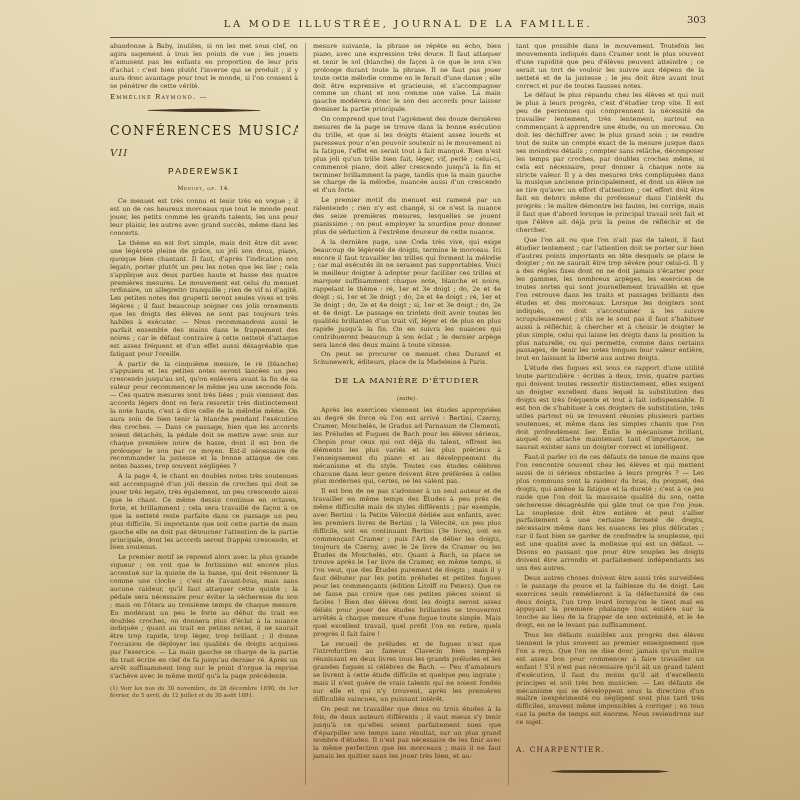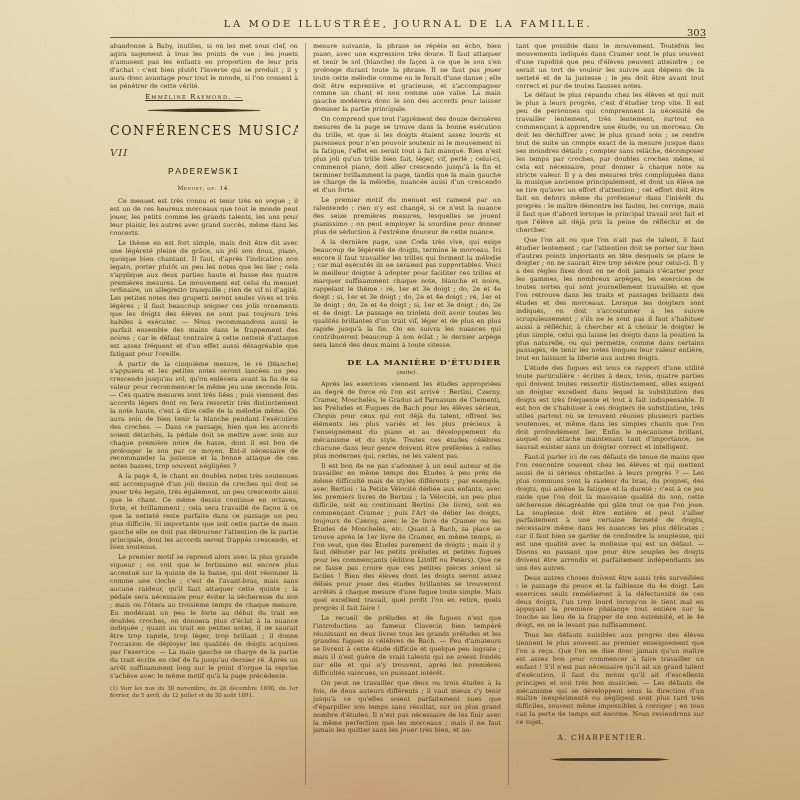--- a/index.html
+++ b/index.html
@@ -9,38 +9,38 @@
     color:var(--ink,#46341f);
     background:
       radial-gradient(ellipse 430px 150px at 46% 99%, rgba(188,118,96,.30), rgba(188,118,96,0) 70%),
       radial-gradient(ellipse 260px 90px at 72% 93%, rgba(170,120,90,.18), rgba(170,120,90,0) 70%),
       radial-gradient(ellipse 900px 520px at 50% 0%, rgba(255,250,228,.45), rgba(255,250,228,0) 65%),
       linear-gradient(168deg,#e1d3ad 0%,#dbcca3 40%,#d2bf92 70%,#c2a97a 100%);
   }
   .page{position:absolute;left:110px;top:12px;width:596px;}
   .header{position:relative;text-align:center;}
   .header-title{font-size:10px;letter-spacing:2.6px;color:#3b2d1c;white-space:nowrap;}
-  .page-number{position:absolute;right:0;top:15px;font-size:10px;color:#3b2d1c;}
+  .page-number{position:absolute;right:0;top:2px;font-size:10px;color:#3b2d1c;}
   .header-rule{border:0;border-top:1px solid rgba(86,66,42,.85);margin:6px 0 5px 0;}
   .columns{display:flex;height:742px;overflow:hidden;}
   .col{width:188px;overflow:hidden;}
   .col-divider{width:1px;background:rgba(96,74,48,.45);margin:0 7px;}
   .para{font-size:6.4px;line-height:7.9px;text-align:justify;text-indent:8px;margin:0 0 2px 0;word-spacing:.3px;}
   .para.cont{text-indent:0;}
-  .sig{font-size:6.8px;text-align:center;padding-right:20px;font-variant:small-caps;letter-spacing:1.2px;margin:3px 0 4px 0;color:#3d2f1d;text-decoration:underline;}
+  .sig{font-size:6.8px;text-align:left;padding-right:20px;font-variant:small-caps;letter-spacing:1.2px;margin:3px 0 4px 0;color:#3d2f1d;}
   .ornament{height:4px;width:112px;margin:7px auto 11px auto;background:#4a3826;
     clip-path:polygon(0 42%,34% 10%,46% 0,54% 0,66% 10%,100% 42%,100% 58%,66% 90%,54% 100%,46% 100%,34% 90%,0 58%);}
   .art-title{text-align:center;font-size:12.5px;letter-spacing:1.6px;color:#322515;margin:3px 0 9px 0;white-space:nowrap;}
   .art-num{text-align:left;font-size:10px;margin:0 0 8px 0;letter-spacing:1px;font-style:italic;}
   .art-name{text-align:center;font-size:9.5px;letter-spacing:1.5px;margin:0 0 8px 0;color:#322515;font-family:Liberation Mono, monospace;}
   .art-cap{text-align:center;font-size:5.8px;letter-spacing:.6px;margin:0 0 7px 0;font-variant:small-caps;}
   .footnote{font-size:5.6px;line-height:6.9px;text-align:justify;margin-top:4px;color:#4c3a24;}
-  .sect-title{text-align:right;font-size:8.2px;font-weight:bold;letter-spacing:.9px;margin:8px 0 2px 0;color:#322515;}
+  .sect-title{text-align:center;font-size:8.2px;font-weight:normal;letter-spacing:.9px;margin:8px 0 10px 0;color:#322515;}
   .sect-sub{text-align:center;font-size:5.6px;font-style:italic;margin:0 0 6px 0;}
-  .sig-end{text-align:center;padding-right:16px;font-size:7.4px;letter-spacing:1.2px;margin-top:6px;color:#3d2f1d;}
+  .sig-end{text-align:left;padding-right:16px;font-size:7.4px;letter-spacing:1.2px;margin-top:18px;color:#3d2f1d;}
   .end-rule{height:3px;width:120px;margin:16px auto 0 auto;background:#4a3826;
     clip-path:polygon(0 50%,10% 8%,45% 0,55% 0,90% 8%,100% 50%,90% 92%,55% 100%,45% 100%,10% 92%);}
 </style>
 </head>
 <body style="--ink: #46341f;">
 
 <div class="page">
   <div class="header">
     <span class="header-title">LA MODE ILLUSTRÉE, JOURNAL DE LA FAMILLE.</span>
     <span class="page-number">303</span>
@@ -61,20 +61,21 @@
         <div class="para">A la page 4, le chant en doubles notes très soutenues est accompagné d'un joli dessin de croches qui doit se jouer très legato, très également, un peu crescendo ainsi que le chant. Ce même dessin continue en octaves, forte, et brillamment ; cela sera travaillé de façon à ce que la netteté reste parfaite dans ce passage un peu plus difficile. Si importante que soit cette partie de main gauche elle ne doit pas détourner l'attention de la partie principale, dont les accords seront frappés crescendo, et bien soutenus.</div>
         <div class="para">Le premier motif se reprend alors avec la plus grande vigueur ; on voit que le fortissimo est encore plus accentué sur la quinte de la basse, qui doit résonner là comme une cloche ; c'est de l'avant-bras, mais sans aucune raideur, qu'il faut attaquer cette quinte ; la pédale sera nécessaire pour éviter la sécheresse du son ; mais on l'ôtera au troisième temps de chaque mesure. En modérant un peu le forte au début du trait en doubles croches, on donnera plus d'éclat à la nuance indiquée ; quant au trait en petites notes, il ne saurait être trop rapide, trop léger, trop brillant ; il donne l'occasion de déployer les qualités de doigts acquises par l'exercice. — La main gauche se charge de la partie du trait écrite en clef de fa jusqu'au dernier ré. Après un arrêt suffisamment long sur le point d'orgue la reprise s'achève avec le même motif qu'à la page précédente.</div>
         <div class="footnote">(1) Voir les nos du 30 novembre, du 28 décembre 1890, du 1er février, du 5 avril, du 12 juillet et du 30 août 1891.</div>
       </div>
     <div class="col-divider"></div>
     <div class="col">
         <div class="para cont">mesure suivante, la phrase se répète en écho, bien piano, avec une expression très douce. Il faut attaquer et tenir le sol (blanche) de façon à ce que le son s'en prolonge durant toute la phrase. Il ne faut pas jouer toute cette mélodie comme on le ferait d'une danse ; elle doit être expressive et gracieuse, et s'accompagner comme un chant et non comme une valse. La main gauche modérera donc le son des accords pour laisser dominer la partie principale.</div>
         <div class="para">On comprend que tout l'agrément des douze dernières mesures de la page se trouve dans la bonne exécution du trille, et que si les doigts étaient assez lourds et paresseux pour n'en pouvoir soutenir ni le mouvement ni la fatigue, l'effet en serait tout à fait manqué. Rien n'est plus joli qu'un trille bien fait, léger, vif, perlé ; celui-ci, commencé piano, doit aller crescendo jusqu'à la fin et terminer brillamment la page, tandis que la main gauche se charge de la mélodie, nuancée aussi d'un crescendo et d'un forte.</div>
         <div class="para">Le premier motif du menuet est ramené par un ralentendo ; rien n'y est changé, si ce n'est la nuance des seize premières mesures, lesquelles se jouent pianissimo ; on peut employer la sourdine pour donner plus de séduction à l'extrême douceur de cette nuance.</div>
         <div class="para">A la dernière page, une Coda très vive, qui exige beaucoup de légèreté de doigts, termine le morceau. Ici encore il faut travailler les trilles qui forment la mélodie ; car mal exécutés ils ne seraient pas supportables. Voici le meilleur doigter à adopter pour faciliter ces trilles et marquer suffisamment chaque note, blanche et noire, rappelant le thème : ré, 1er et 3e doigt ; do, 2e et 4e doigt ; si, 1er et 3e doigt ; do, 2e et 4e doigt ; ré, 1er et 3e doigt ; do, 2e et 4e doigt ; si, 1er et 3e doigt ; do, 2e et 4e doigt. Le passage en triolets doit avoir toutes les qualités brillantes d'un trait vif, léger et de plus en plus rapide jusqu'à la fin. On en suivra les nuances qui contribueront beaucoup à son éclat ; le dernier arpège sera lancé des deux mains à toute vitesse.</div>
+        <div class="para">On peut se procurer ce menuet chez Durand et Schunewerk, éditeurs, place de la Madeleine à Paris.</div>
         <div class="sect-title">DE LA MANIÈRE D'ÉTUDIER</div>
         <div class="sect-sub">(suite).</div>
         <div class="para">Après les exercices viennent les études appropriées au degré de force où l'on est arrivé : Bertini, Czerny, Cramer, Moschelès, le Gradus ad Parnasum de Clementi, les Préludes et Fugues de Bach pour les élèves sérieux, Chopin pour ceux qui ont déjà du talent, offrent les éléments les plus variés et les plus précieux à l'enseignement du piano et au développement du mécanisme et du style. Toutes ces études célèbres chacune dans leur genre doivent être préférées à celles plus modernes qui, certes, ne les valent pas.</div>
         <div class="para">Il est bon de ne pas s'adonner à un seul auteur et de travailler en même temps des Études à peu près de même difficulté mais de styles différents ; par exemple, avec Bertini : la Petite Vélocité dédiée aux enfants, avec les premiers livres de Bertini ; la Vélocité, un peu plus difficile, soit en continuant Bertini (3e livre), soit en commençant Cramer ; puis l'Art de délier les doigts, toujours de Czerny, avec le 2e livre de Cramer ou les Études de Moschelès, etc. Quant à Bach, sa place se trouve après le 1er livre de Cramer, en même temps, si l'on veut, que des Études purement de doigts ; mais il y faut débuter par les petits préludes et petites fugues pour les commençants (édition Litolff ou Peters). Que ce ne fasse pas croire que ces petites pièces soient si faciles ! Bien des élèves dont les doigts seront assez déliés pour jouer des études brillantes se trouveront arrêtés à chaque mesure d'une fugue toute simple. Mais quel excellent travail, quel profit l'on en retire, quels progrès il fait faire !</div>
         <div class="para">Le recueil de préludes et de fugues n'est que l'introduction au fameux Clavecin bien tempéré réunissant en deux livres tous les grands préludes et les grandes fugues si célèbres de Bach. — Peu d'amateurs se livrent à cette étude difficile et quelque peu ingrate ; mais il n'est guère de vrais talents qui ne soient fondés sur elle et qui n'y trouvent, après les premières difficultés vaincues, un puissant intérêt.</div>
         <div class="para">On peut ne travailler que deux ou trois études à la fois, de deux auteurs différents ; il vaut mieux s'y tenir jusqu'à ce qu'elles soient parfaitement sues que d'éparpiller son temps sans résultat, sur un plus grand nombre d'études. Il n'est pas nécessaire de les finir avec la même perfection que les morceaux ; mais il ne faut jamais les quitter sans les jouer très bien, et au-</div>
       </div>
     <div class="col-divider"></div>
     <div class="col">
         <div class="para cont">tant que possible dans le mouvement. Toutefois les mouvements indiqués dans Cramer sont le plus souvent d'une rapidité que peu d'élèves peuvent atteindre ; ce serait un tort de vouloir les suivre aux dépens de la netteté et de la justesse ; le jeu doit être avant tout correct et pur de toutes fausses notes.</div>

